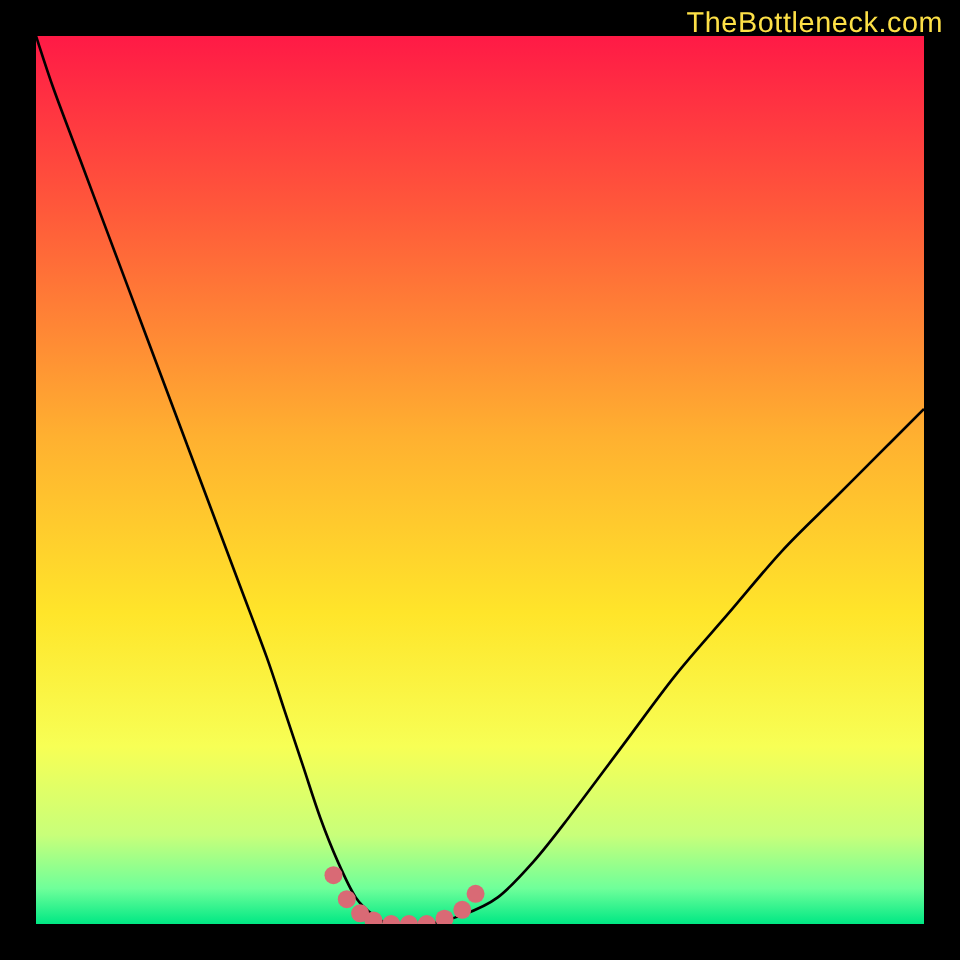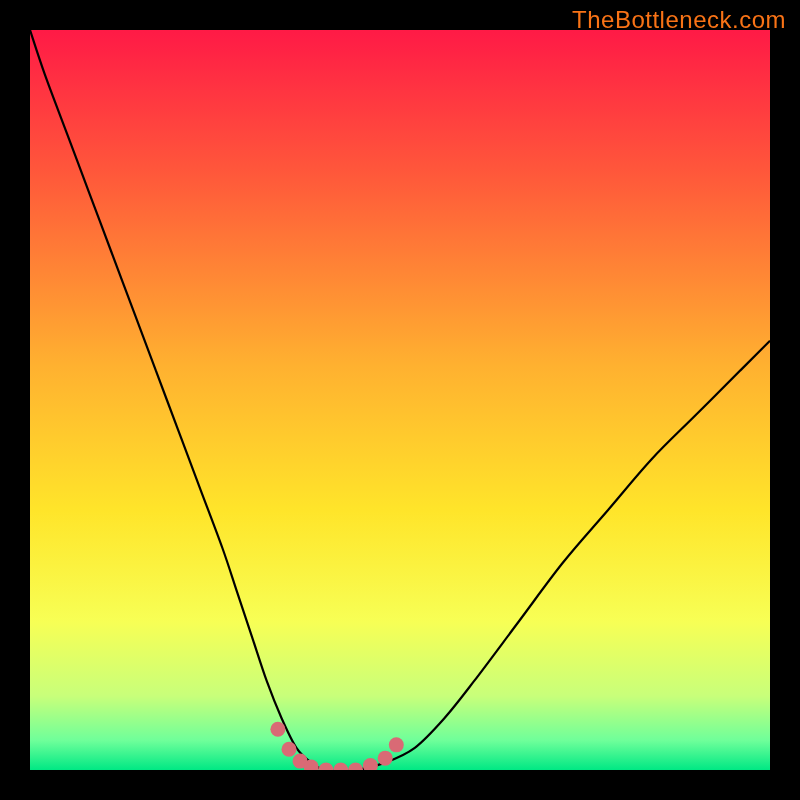--- a/index.html
+++ b/index.html
@@ -16,21 +16,21 @@
     left: 0;
     top: 0;
     width: 800px;
     height: 800px;
     background: #000;
   }
   .watermark {
     position: absolute;
     top: 6px;
     right: 14px;
-    color: #f97316;
+    color: #fde047;
     font-size: 24px;
     letter-spacing: 0.5px;
     font-weight: 500;
   }
   .plot {
     position: absolute;
     left: 30px;
     top: 30px;
     width: 740px;
     height: 740px;

